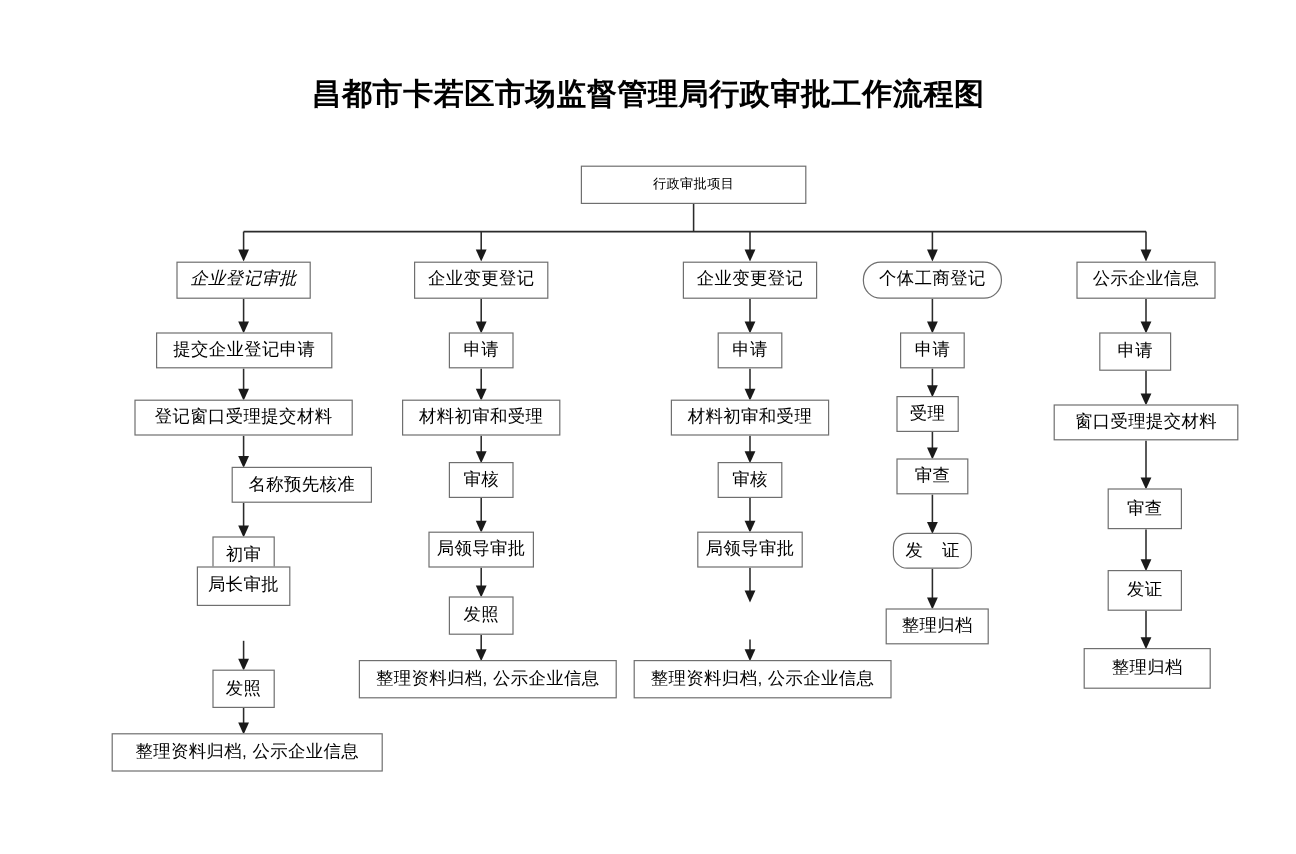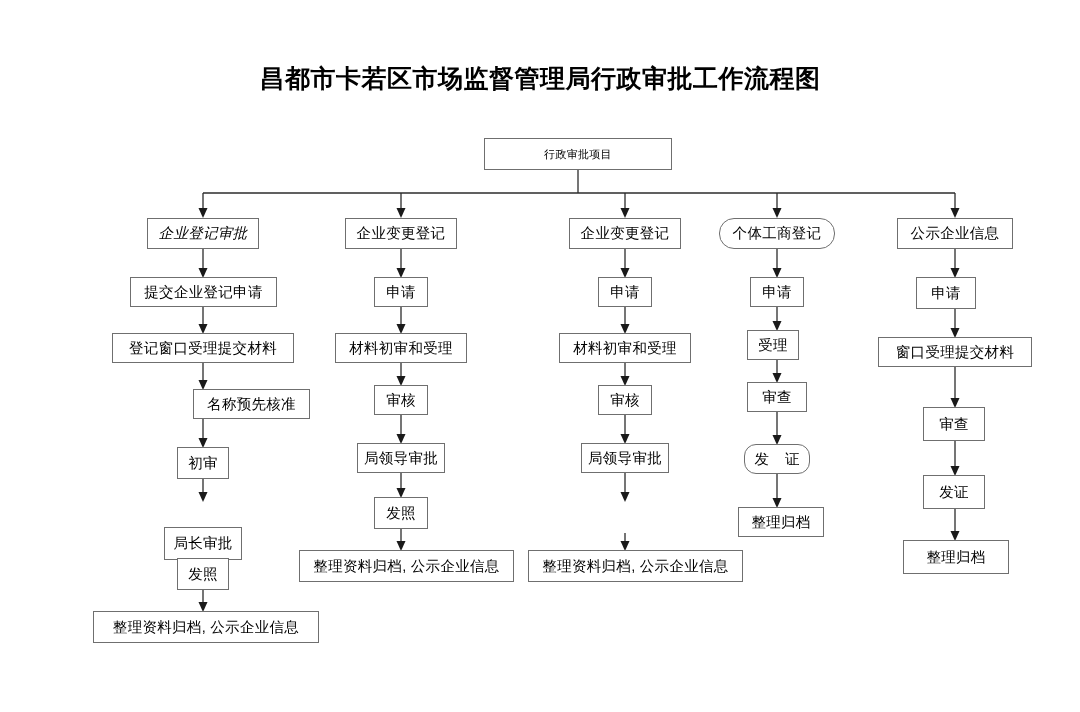--- a/index.html
+++ b/index.html
@@ -135,21 +135,21 @@
     <polygon points="955,541 950.5,531 959.5,531"></polygon>
   </svg>
 
   <div class="node root" style="left:484px;top:138px;width:188px;height:32px;">行政审批项目</div>
 
   <div class="node" style="left:147px;top:218px;width:112px;height:31px;font-style:italic;">企业登记审批</div>
   <div class="node" style="left:130px;top:277px;width:147px;height:30px;">提交企业登记申请</div>
   <div class="node" style="left:112px;top:333px;width:182px;height:30px;text-align:right;">登记窗口受理提交材料</div>
   <div class="node" style="left:145px;top:389px;width:117px;height:30px;margin-left:48px;">名称预先核准</div>
   <div class="node" style="left:177px;top:447px;width:52px;height:32px;">初审</div>
-  <div class="node" style="left:164px;top:527px;width:78px;height:33px;">局长审批</div>
+  <div class="node" style="left:164px;top:472px;width:78px;height:33px;">局长审批</div>
   <div class="node" style="left:177px;top:558px;width:52px;height:32px;">发照</div>
   <div class="node" style="left:93px;top:611px;width:226px;height:32px;">整理资料归档, 公示企业信息</div>
 
   <div class="node" style="left:345px;top:218px;width:112px;height:31px;">企业变更登记</div>
   <div class="node" style="left:374px;top:277px;width:54px;height:30px;">申请</div>
   <div class="node" style="left:335px;top:333px;width:132px;height:30px;">材料初审和受理</div>
   <div class="node" style="left:374px;top:385px;width:54px;height:30px;">审核</div>
   <div class="node" style="left:357px;top:443px;width:88px;height:30px;">局领导审批</div>
   <div class="node" style="left:374px;top:497px;width:54px;height:32px;">发照</div>
   <div class="node" style="left:299px;top:550px;width:215px;height:32px;">整理资料归档, 公示企业信息</div>

